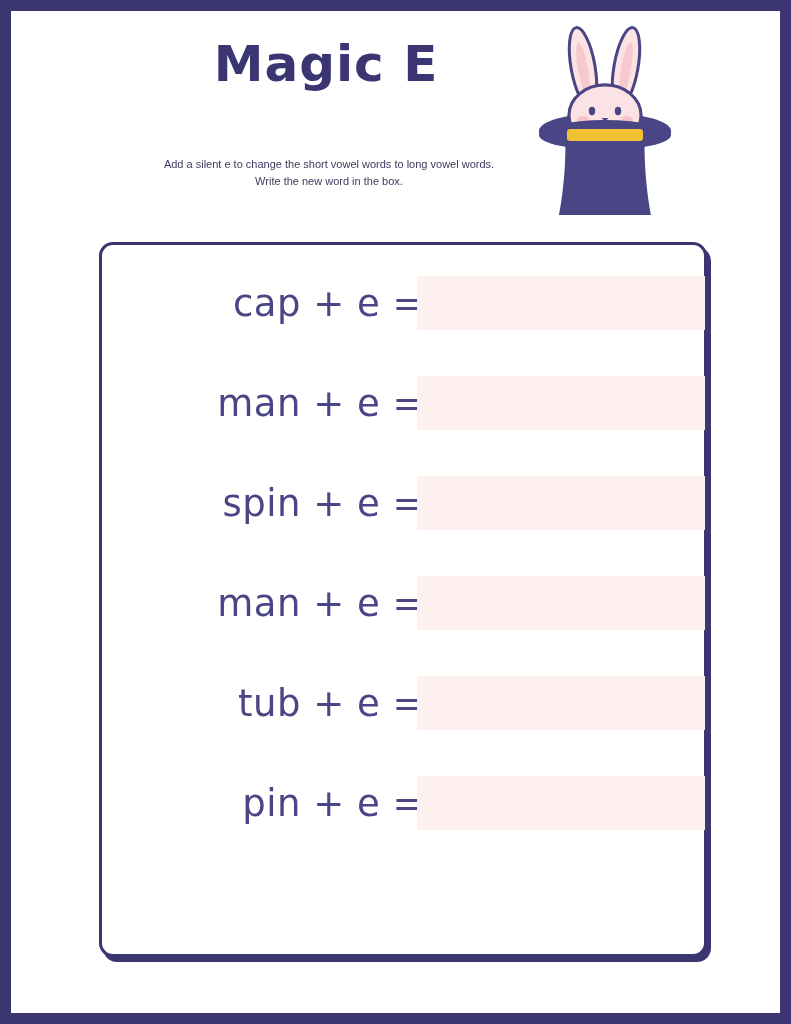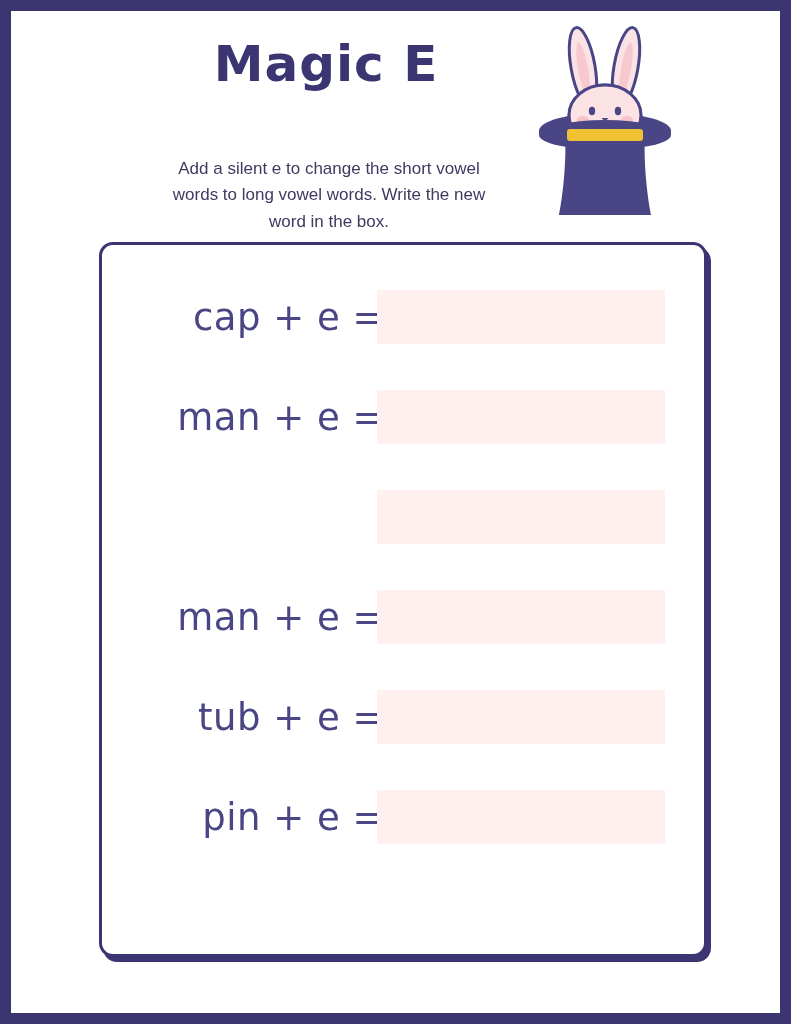--- a/index.html
+++ b/index.html
@@ -55,21 +55,21 @@
     line-height: 1;
   }
 
   .subtitle {
     position: absolute;
     left: 148px;
     top: 145px;
     width: 340px;
     text-align: center;
     font-family: "Liberation Sans", sans-serif;
-    font-size: 17px;
+    font-size: 11px;
     line-height: 1.55;
     color: #3f3a60;
   }
 
   
   .mascot {
     position: absolute;
     left: 516px;
     top: 8px;
     width: 165px;
@@ -86,22 +86,23 @@
     background: #ffffff;
     border: 3px solid #3b3672;
     border-radius: 14px;
     box-shadow: 4px 5px 0 0 #3b3672;
     box-sizing: border-box;
   }
 
   .rows {
     position: absolute;
     left: 0;
-    top: 22px;
+    top: 8px;
     width: 100%;
+    padding-left: 40px;
   }
 
   .row {
     position: relative;
     height: 100px;
     display: flex;
     align-items: center;
   }
 
   .prompt {
@@ -189,20 +190,21 @@
           <div class="prompt">cap + e =</div>
           <div class="answer-box"></div>
         </div>
 
         <div class="row">
           <div class="prompt">man + e =</div>
           <div class="answer-box"></div>
         </div>
 
         <div class="row">
+          <div class="prompt">spin + e =</div>
           <div class="answer-box"></div>
         </div>
 
         <div class="row">
           <div class="prompt">man + e =</div>
           <div class="answer-box"></div>
         </div>
 
         <div class="row">
           <div class="prompt">tub + e =</div>

